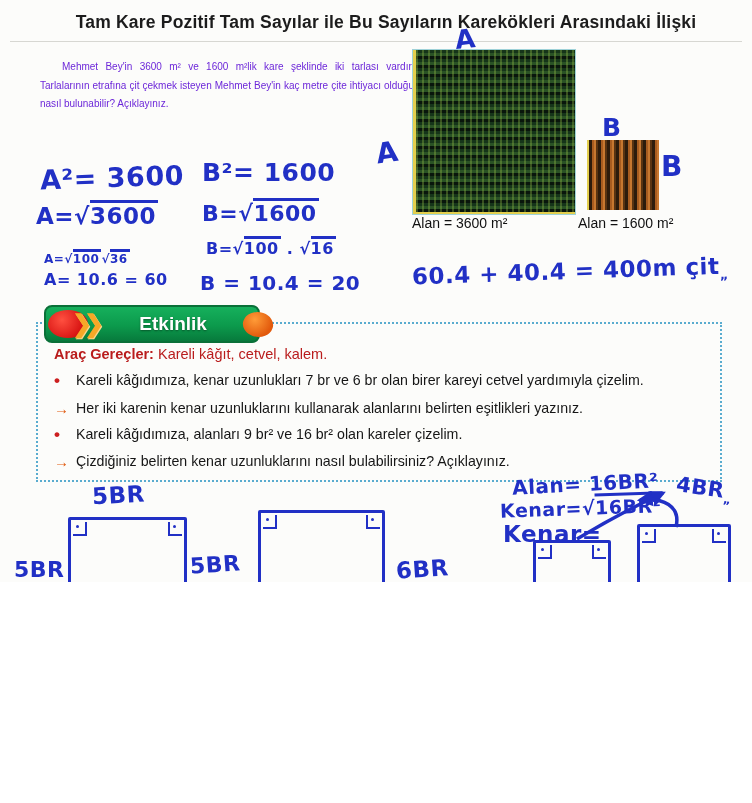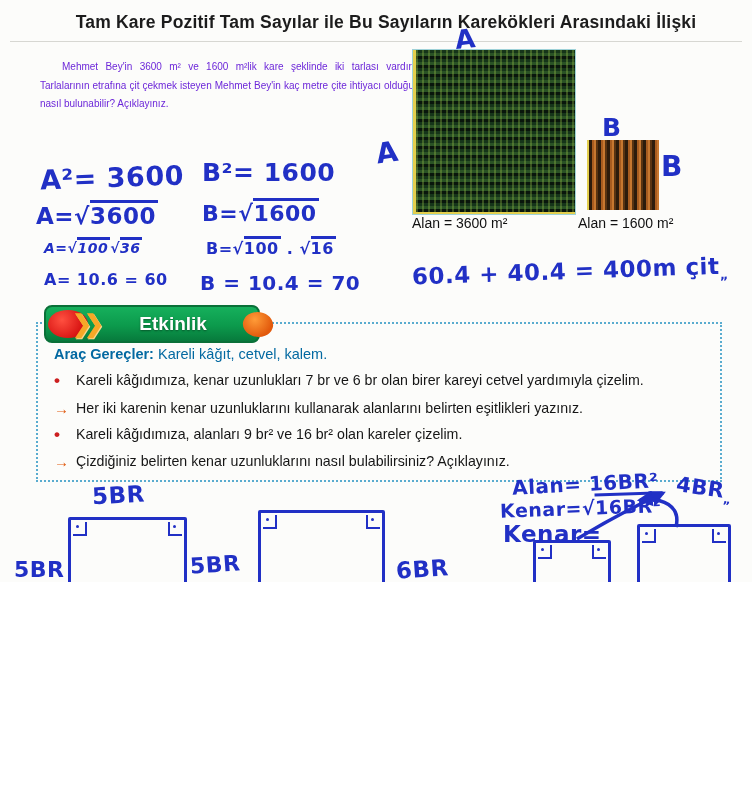--- a/index.html
+++ b/index.html
@@ -64,21 +64,21 @@
   }
   #banner-label {
     flex:1; text-align:center; color:#ffffff; font-weight:bold; font-size:19px;
     text-shadow:0 1px 2px rgba(0,0,0,0.4); padding-right:8px;
   }
   #banner-leaf {
     position:absolute; right:-15px; top:5px; width:30px; height:25px;
     background:radial-gradient(circle at 35% 35%, #ff9c38, #e2590c 70%);
     border-radius:55% 45% 55% 45%; transform:rotate(18deg);
   }
-  #tools-line { position:absolute; left:16px; top:22px; font-size:14.5px; color:#0369a1; }
+  #tools-line { position:absolute; left:16px; top:22px; font-size:14.5px; color:#b91c1c; }
   #tools-line b { font-weight:bold; }
   .item { position:absolute; left:16px; display:flex; font-size:14.2px; color:#161616; width:650px; }
   .marker { width:22px; flex:0 0 auto; font-weight:bold; }
   .m-dot { color:var(--bullet-red); font-size:17px; line-height:1; }
   .m-arrow { color:var(--bullet-orange); font-size:15px; }
   
   .hand-square { position:absolute; border:3.5px solid var(--ink); border-radius:2px; }
   .cm { position:absolute; width:12px; height:12px; }
   .cm::after { content:''; position:absolute; width:3px; height:3px; border-radius:50%; background:var(--ink); left:3px; top:3px; }
   .cm.tl { left:2px; top:2px; border-right:2.5px solid var(--ink); border-bottom:2.5px solid var(--ink); }
@@ -103,27 +103,27 @@
   <div class="caption" style="left:412px; top:215px;">Alan = 3600 m²</div>
   <div class="caption" style="left:578px; top:215px;">Alan = 1600 m²</div>
 
   <div class="hw" style="left:455px; top:24px; font-size:26px; transform:rotate(-6deg);">A</div>
   <div class="hw" style="left:376px; top:136px; font-size:28px; transform:rotate(-8deg);">A</div>
   <div class="hw" style="left:602px; top:113px; font-size:25px;">B</div>
   <div class="hw" style="left:661px; top:150px; font-size:28px;">B</div>
 
   <div class="hw" style="left:40px; top:162px; font-size:27px; transform:rotate(-2deg);">A²= 3600</div>
   <div class="hw" style="left:36px; top:203px; font-size:23px;"><span>A=√</span><span class="rad">3600</span></div>
-  <div class="hw" style="left:44px; top:240px; font-size:14px;font-style:italic;"><span>A=√</span><span class="rad">100</span><span>√</span><span class="rad">36</span></div>
+  <div class="hw" style="left:44px; top:252px; font-size:12px;"><span>A=√</span><span class="rad">100</span><span>√</span><span class="rad">36</span></div>
   <div class="hw" style="left:44px; top:270px; font-size:16px;">A= 10.6 = 60</div>
 
   <div class="hw" style="left:202px; top:158px; font-size:25px;">B²= 1600</div>
   <div class="hw" style="left:202px; top:201px; font-size:22px;"><span>B=√</span><span class="rad">1600</span></div>
   <div class="hw" style="left:206px; top:239px; font-size:16px;"><span>B=√</span><span class="rad">100</span><span> . √</span><span class="rad">16</span></div>
-  <div class="hw" style="left:200px; top:271px; font-size:20px;">B = 10.4 = 70</div>
+  <div class="hw" style="left:200px; top:271px; font-size:20px;">B = 10.4 = 20</div>
 
   <div class="hw" style="left:412px; top:258px; font-size:23px; transform:rotate(-2deg);"><span>60.4 + 40.4 = 400m çit</span><sub class="mk">„</sub></div>
 
   <div id="activity-box">
     <div id="tools-line"><b>Araç Gereçler:</b><span> Kareli kâğıt, cetvel, kalem.</span></div>
     <div class="item" style="top:48px;">
         <span class="marker m-dot">•</span>
         <span>Kareli kâğıdımıza, kenar uzunlukları 7 br ve 6 br olan birer kareyi cetvel yardımıyla çizelim.</span>
       </div>
     <div class="item" style="top:76px;">

